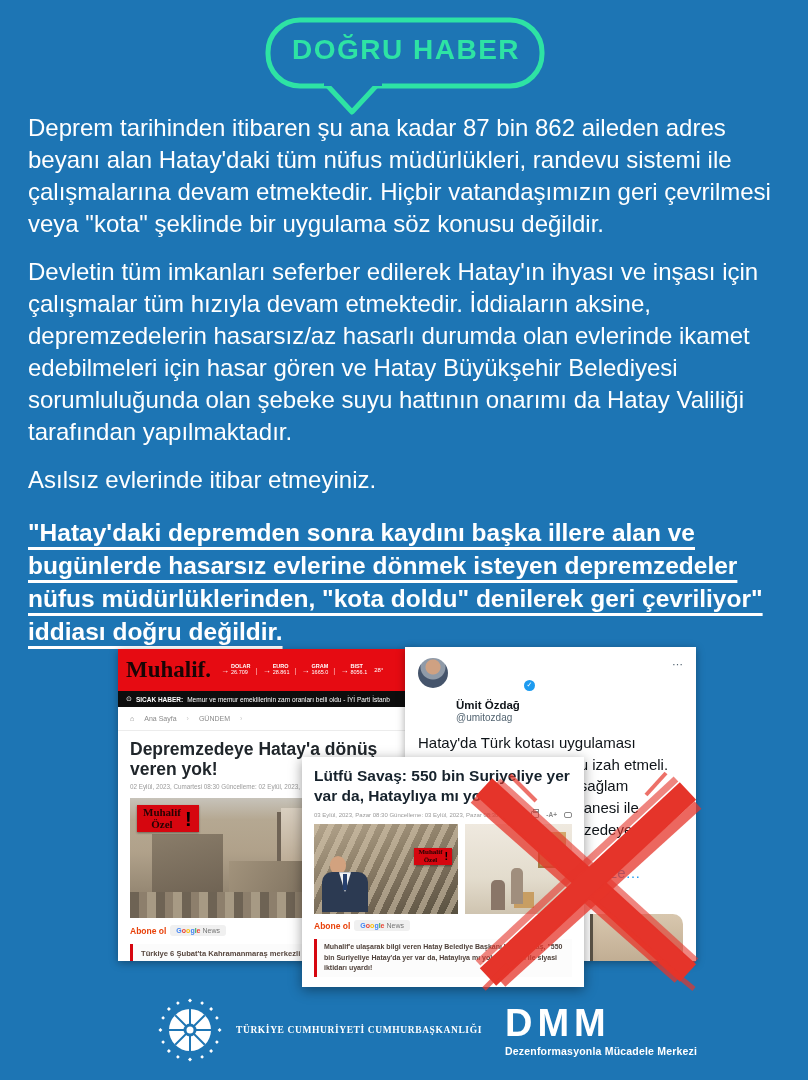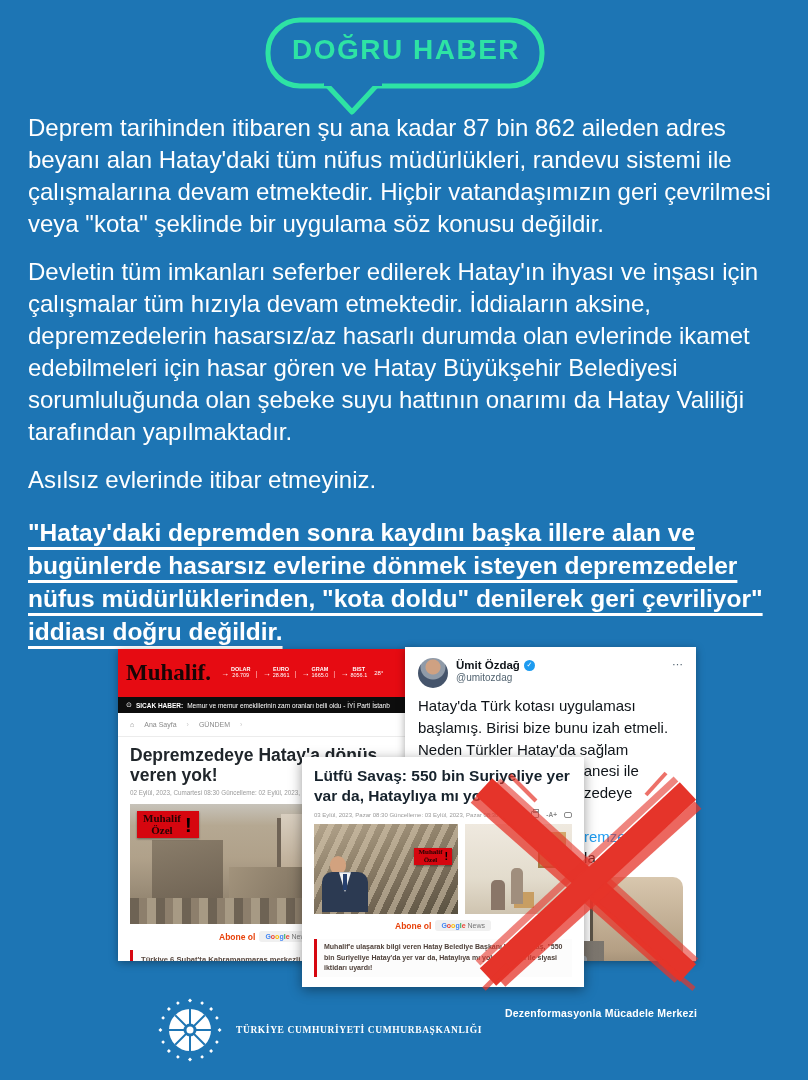--- a/index.html
+++ b/index.html
@@ -18,21 +18,21 @@
   .content p.short { margin-bottom:20px; }
   .content p.claim { font-size:24.5px; line-height:33px; font-weight:700;
     text-decoration:underline; text-decoration-thickness:2.5px; text-underline-offset:6px; }
 
   
   .montage { position:absolute; left:118px; top:647px; width:580px; height:342px; }
   .card { position:absolute; background:#ffffff; box-shadow:0 2px 8px rgba(0,0,0,.35); }
 
   
   .card-a { left:0; top:2px; width:298px; height:312px; z-index:1; overflow:hidden; }
-  .m-header { height:48px; background:#e60b12; display:flex; align-items:center; padding:0 8px; gap:6px;text-align:center; }
+  .m-header { height:42px; background:#e60b12; display:flex; align-items:center; padding:0 8px; gap:6px; }
   .m-logo { font-family:"Liberation Serif", serif; font-weight:700; font-size:23px; color:#190505; }
   .ticker { display:flex; align-items:center; gap:5px; margin-left:4px; }
   .tick { display:flex; align-items:center; gap:2px; color:#fff; }
   .tick .arr { font-size:8px; }
   .tick .tcol { display:flex; flex-direction:column; line-height:1.05; }
   .tick .tl { font-size:5.5px; font-weight:700; }
   .tick .tv { font-size:5.5px; }
   .tick-sep { color:#ffb3b3; font-size:8px; }
   .temp { color:#fff; font-size:6px; margin-left:2px; }
   .m-hot { height:16px; background:#0d0d0d; color:#fff; display:flex; align-items:center;
@@ -60,36 +60,36 @@
   .person .head { width:5px; height:5px; border-radius:50%; background:#2b2b2b; margin:0 auto; }
   .person .bodyy { width:7px; height:13px; background:#2b2b2b; border-radius:2px; margin-top:1px; }
   .ozel-badge { position:absolute; left:7px; top:7px; background:#d6060f; display:flex;
     align-items:center; padding:2px 7px 2px 6px; box-shadow:0 1px 2px rgba(0,0,0,.4); }
   .ozel-badge .tx { font-family:"Liberation Serif", serif; font-weight:700; font-size:11px;
     line-height:1.05; color:#250303; text-align:center; white-space:pre-line; }
   .ozel-badge .ex { font-size:20px; font-weight:900; color:#000; margin-left:4px; line-height:.9; }
   .ozel-badge.small { padding:1px 4px; }
   .ozel-badge.small .tx { font-size:7px; }
   .ozel-badge.small .ex { font-size:11px; margin-left:2px; }
-  .m-subrow { display:flex; align-items:center; gap:4px; padding:7px 12px 4px;justify-content:center; }
+  .m-subrow { display:flex; align-items:center; gap:4px; padding:7px 12px 4px; }
   .abone { color:#e8420b; font-weight:700; font-size:8.5px; }
   .gnews { background:#f0f0f0; border-radius:3px; padding:2px 6px; font-size:7px; color:#757575; }
   .gnews b { font-weight:700; }
   .g1{color:#4285F4}.g2{color:#EA4335}.g3{color:#FBBC05}.g4{color:#4285F4}.g5{color:#34A853}.g6{color:#EA4335}
   .m-quote { margin:4px 12px; border-left:3px solid #d6060f; background:#fbfbfb;
     padding:4px 8px; font-size:7.6px; font-weight:700; color:#57473f; line-height:1.5; }
 
   
   .card-b { left:287px; top:0; width:291px; height:314px; z-index:1; padding:11px 13px; overflow:hidden; }
   .tw-head { display:flex; align-items:flex-start; gap:8px; }
   .tw-avatar { width:30px; height:30px; border-radius:50%;
     background:radial-gradient(circle at 50% 30%, #cfa182 0 7px, #8f9aa8 8px 12px, #45546b 13px); }
   .tw-names { flex:1; line-height:1.25; }
   .tw-name-row { display:flex; align-items:center; gap:4px; }
-  .tw-name { font-size:11.5px; font-weight:800; color:#0f1419; }
+  .tw-name { font-size:11.5px; font-weight:800; color:#0f1419;margin-top:40px; }
   .tw-verified { width:11px; height:11px; border-radius:50%; background:#1d9bf0; color:#fff;
     font-size:7px; display:flex; align-items:center; justify-content:center; }
   .tw-handle { font-size:10px; color:#536471; }
   .tw-more { color:#536471; font-size:11px; }
   .tw-text { margin-top:7px; font-size:15px; line-height:1.45; color:#0f1419; }
   .tw-link { color:#1d9bf0; }
   .tw-img { position:relative; margin-top:8px; height:106px; border-radius:10px; overflow:hidden;
     background:
       linear-gradient(100deg, #c9b7a0 0%, #bba астр 0),
       linear-gradient(100deg, #c9b7a0 0%, #b4a289 35%, #8e8373 60%, #6d655a 100%); }
@@ -381,16 +381,17 @@
       </g>
       <circle cx="32" cy="32" r="6.5" fill="#1d75b4"></circle>
       <circle cx="32" cy="32" r="3.5" fill="#ffffff"></circle>
     </svg>
     <div class="gov-text">
       <div class="gov-line1">TÜRKİYE CUMHURİYETİ CUMHURBAŞKANLIĞI</div>
     </div>
   </div>
 
   <div class="dmm">
+    <div class="dmm-word">DMM</div>
     <div class="dmm-tag">Dezenformasyonla Mücadele Merkezi</div>
   </div>
 
 </div>
 
 </body></html>

